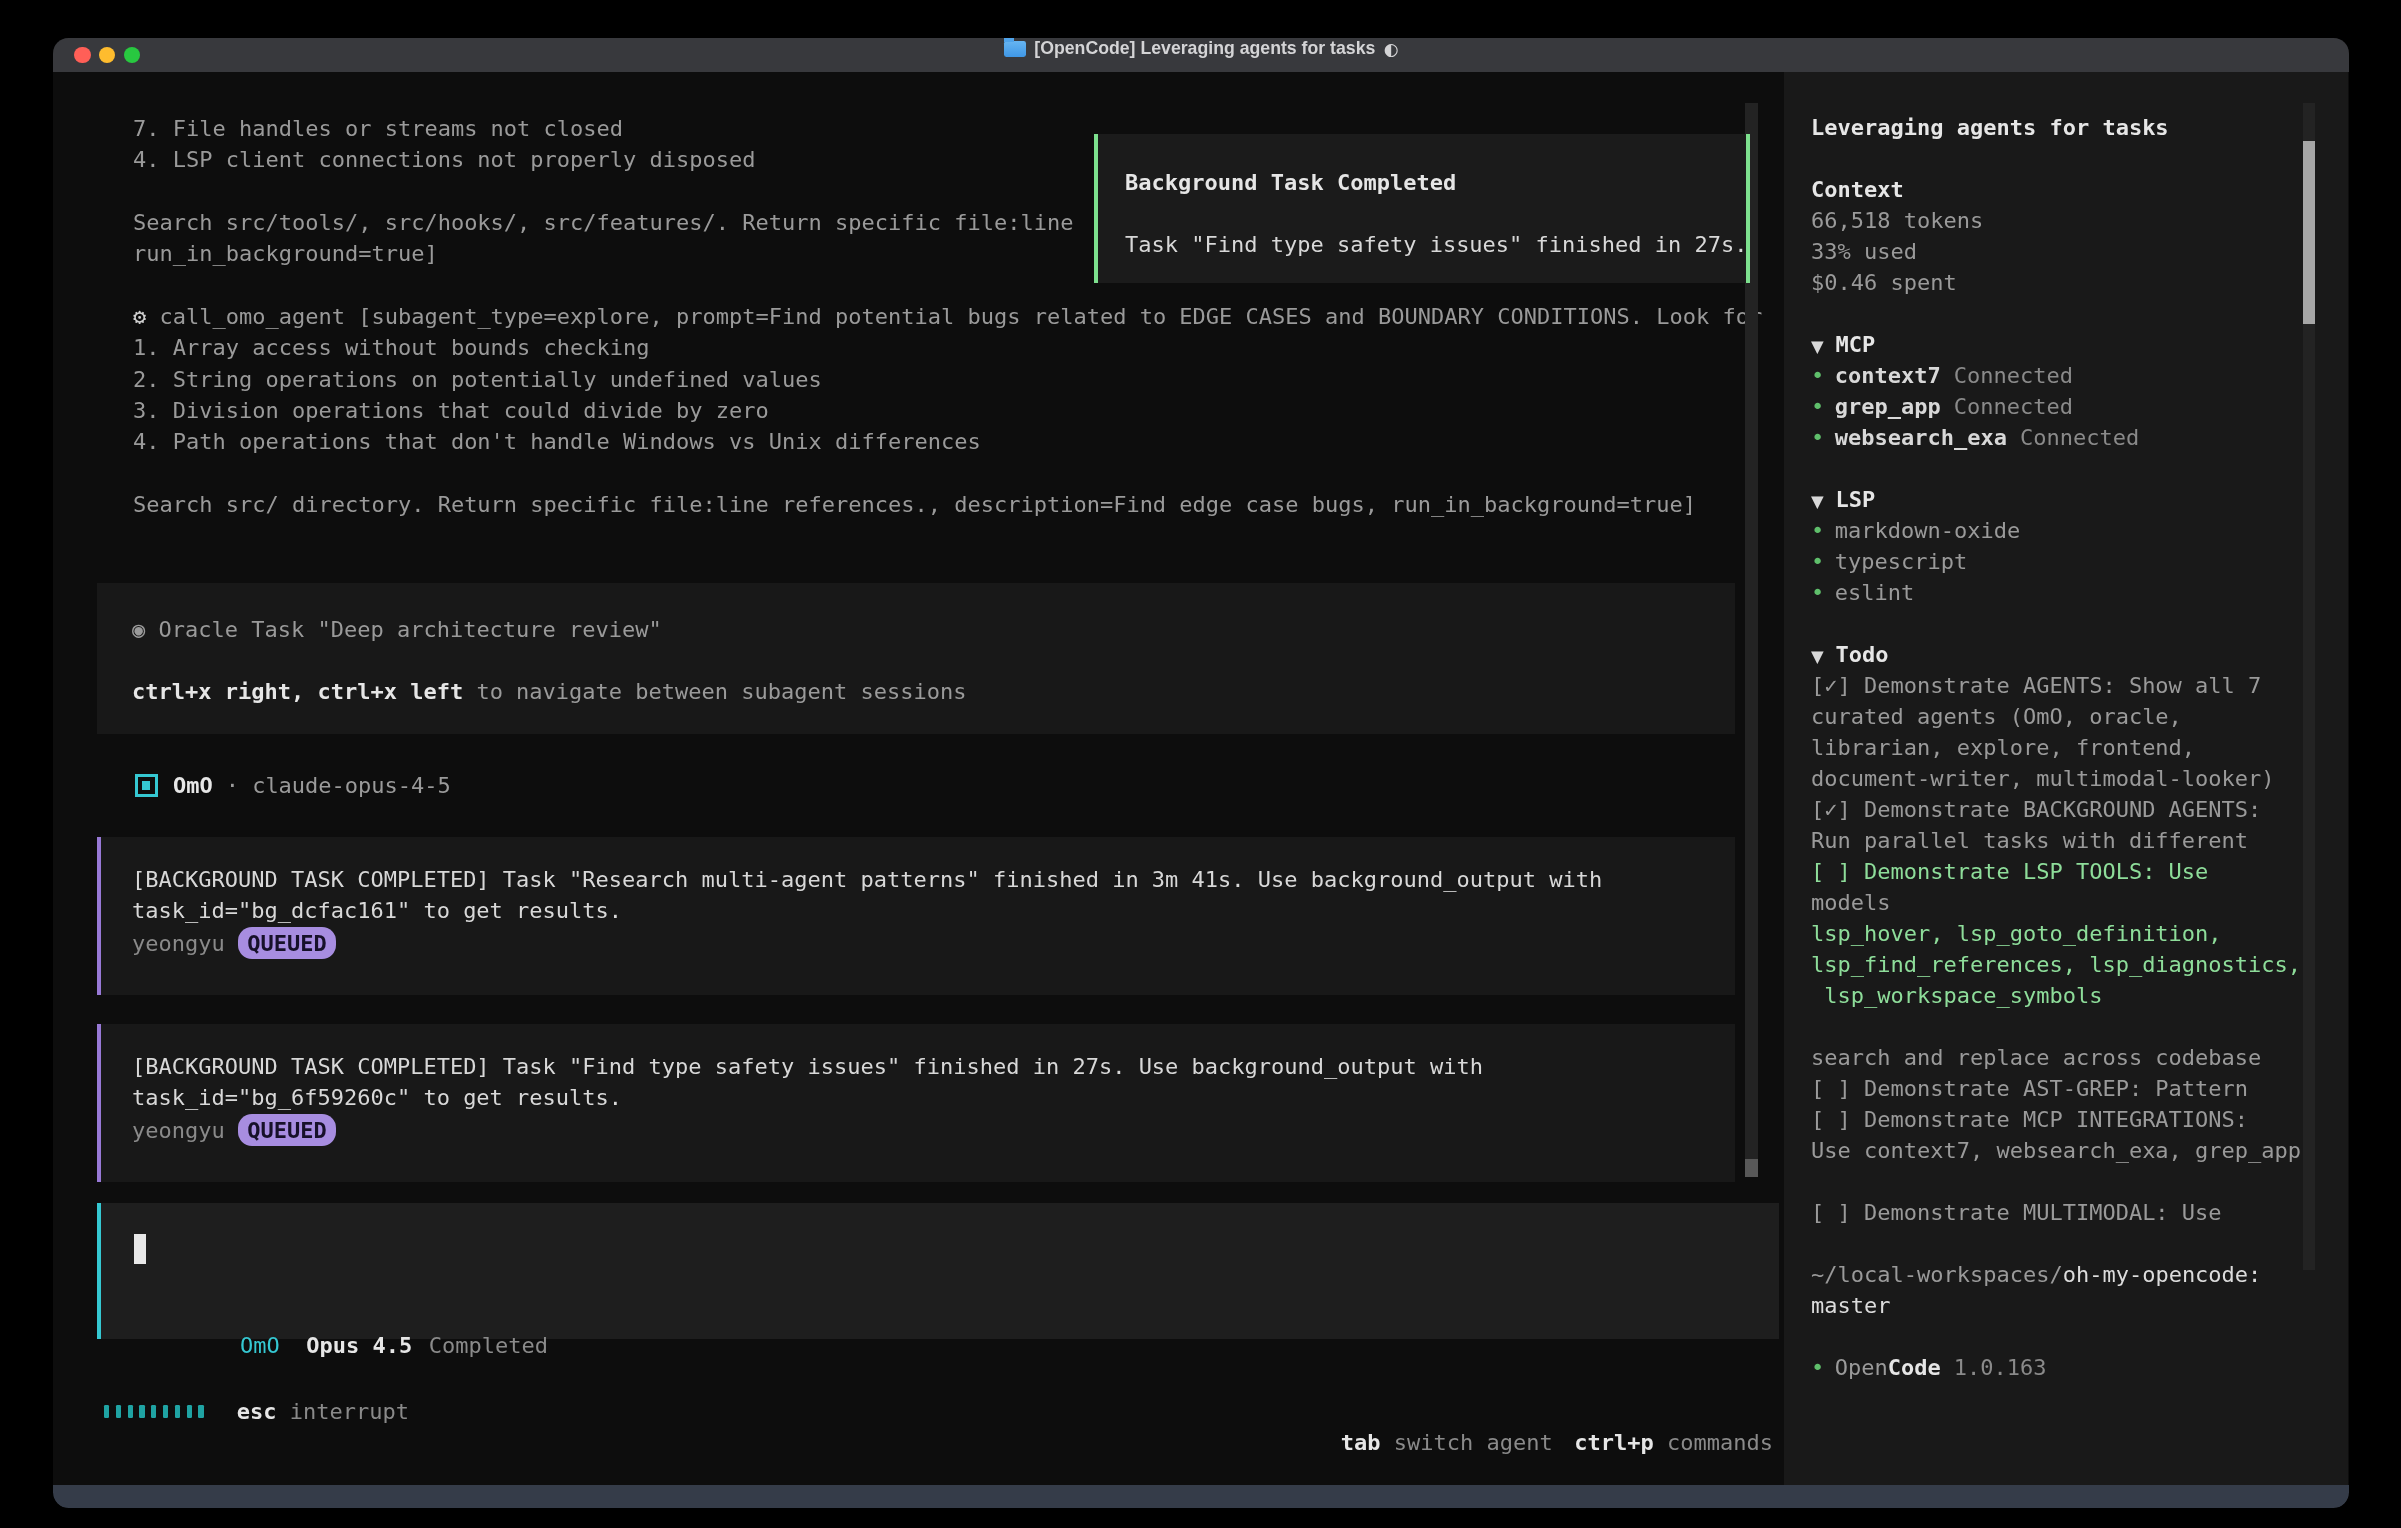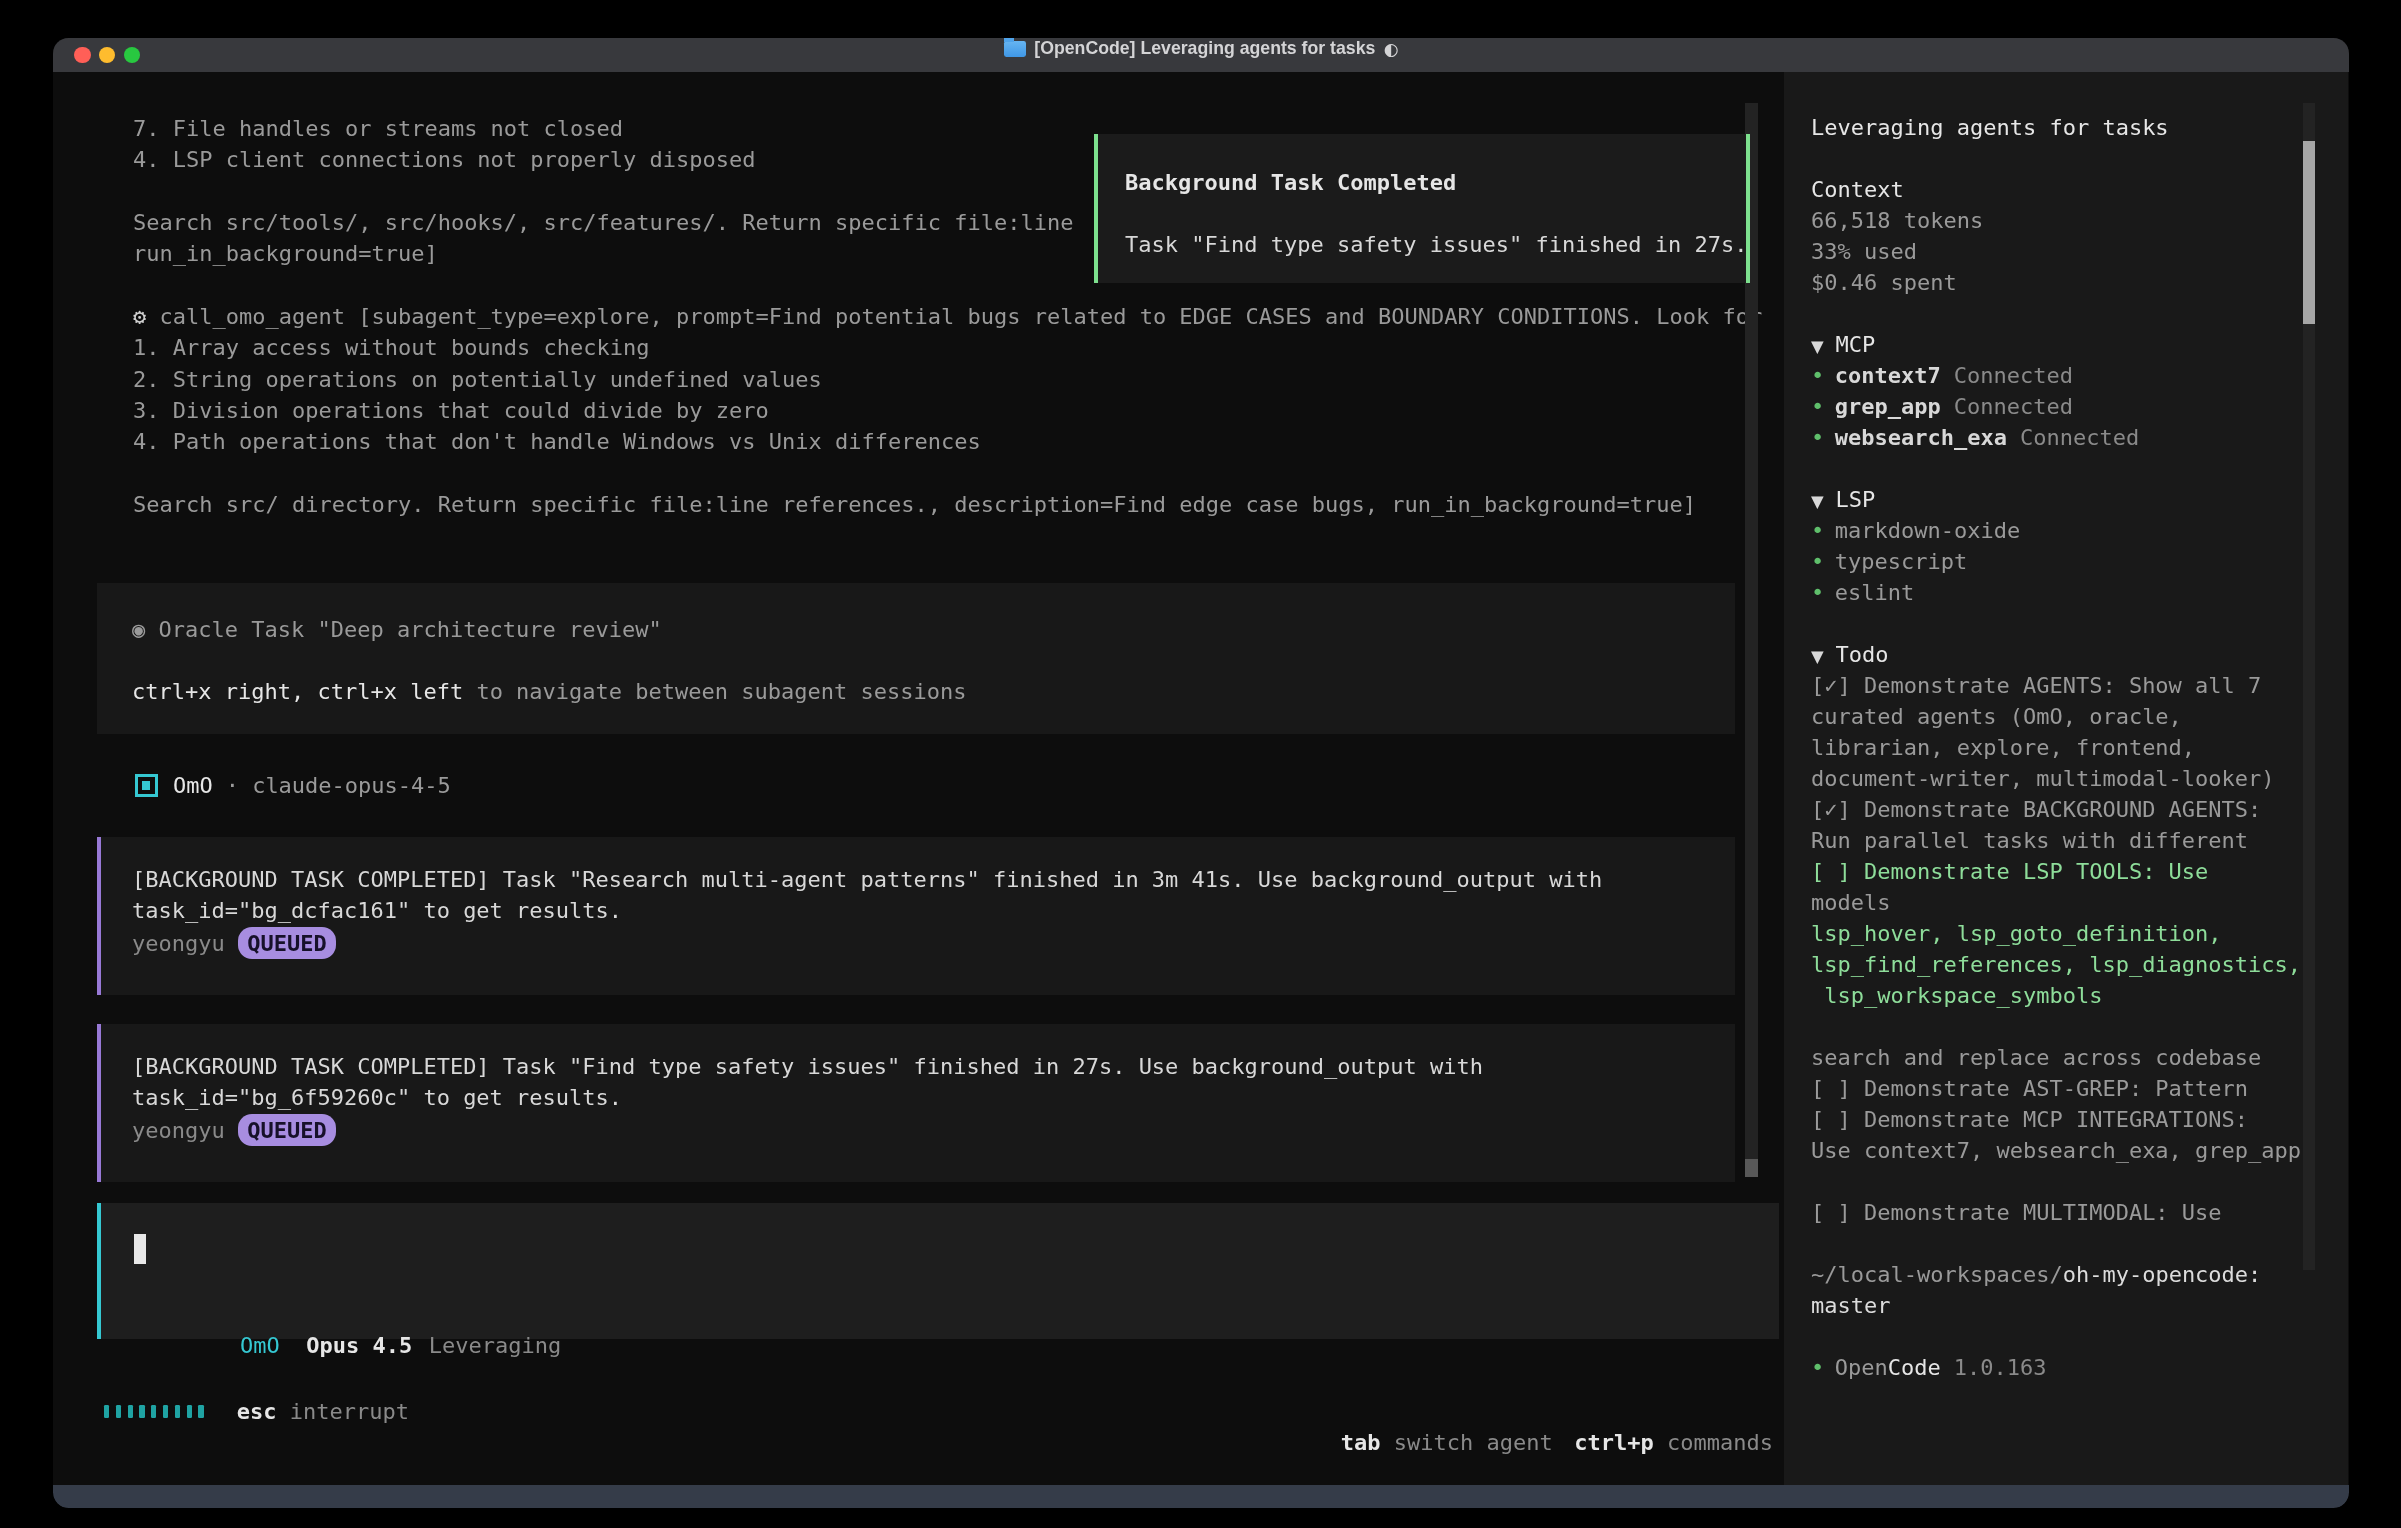--- a/index.html
+++ b/index.html
@@ -26,21 +26,21 @@
   .light.r{background:var(--traffic-red)} .light.y{background:var(--traffic-yellow)} .light.g{background:var(--traffic-green)}
   .titlewrap{display:flex;align-items:center;gap:8.3px;font-family:"Liberation Sans",sans-serif;
              font-weight:bold;font-size:17.7px;color:#d4d4d6}
   .folder{position:relative;width:22.5px;height:16px;background:linear-gradient(180deg,#66b5f2,#3f97e6);
           border-radius:2.4px;display:inline-block}
   .folder::before{content:"";position:absolute;left:0.6px;top:-3.5px;width:10px;height:5.3px;
           background:#4fa3ea;border-radius:1.8px 1.8px 0 0}
   .halfcircle{font-family:"DejaVu Sans",sans-serif;font-size:17px;color:#d4d4d6}
   
   .t{position:absolute;height:31px;line-height:31px;white-space:pre;font-size:22px;color:var(--text-gray)}
-  .g{color:var(--text-gray)} .wb{color:var(--text-bright);font-weight:normal}
+  .g{color:var(--text-gray)} .wb{color:var(--text-bright);font-weight:bold}
   .dim{color:var(--text-dim)} .cy{color:var(--accent-cyan)}
   .gear{color:#d0d0d0}
   
   .toast{position:absolute;left:1041px;top:96px;width:656px;height:149px;background:var(--toast-bg);
          border-left:4.1px solid var(--accent-green);border-right:4.1px solid var(--accent-green);z-index:5;
          font-size:22px;line-height:31px;white-space:pre;overflow:hidden}
   .toast .title{position:absolute;left:27px;top:32.5px;font-weight:bold;color:var(--text-bright)}
   .toast .body{position:absolute;left:27px;top:95px;color:var(--msg-text)}
   
   .panel{position:absolute;background:var(--panel-bg);font-size:22px;line-height:31px;white-space:pre;overflow:hidden}
@@ -154,21 +154,21 @@
 
     <div class="panel msg msg2">
       <div class="r1">[BACKGROUND TASK COMPLETED] Task "Find type safety issues" finished in 27s. Use background_output with</div>
       <div class="r2">task_id="bg_6f59260c" to get results.</div>
       <div class="r3"><span>yeongyu</span><span class="badge">QUEUED</span></div>
     </div>
 
     <div class="inputbox">
       <div class="cursor"></div>
       <div class="modelrow">
-        <span class="cy">OmO</span><span class="mdl">Opus 4.5</span><span class="prov">Leveraging</span>
+        <span class="cy">OmO</span><span class="mdl">Opus 4.5</span><span class="prov">Completed</span>
       </div>
     </div>
 
     <div class="status-left">
       <span class="spinner"><i></i><i></i><i></i><i></i><i></i><i></i><i></i><i></i><i></i></span>
       <span class="key">esc</span><span class="klabel"> interrupt</span>
     </div>
     <div class="status-right">
       <span class="key">tab</span><span class="klabel"> switch agent </span><span class="key mlkey">ctrl+p</span><span class="klabel"> commands</span>
     </div>

